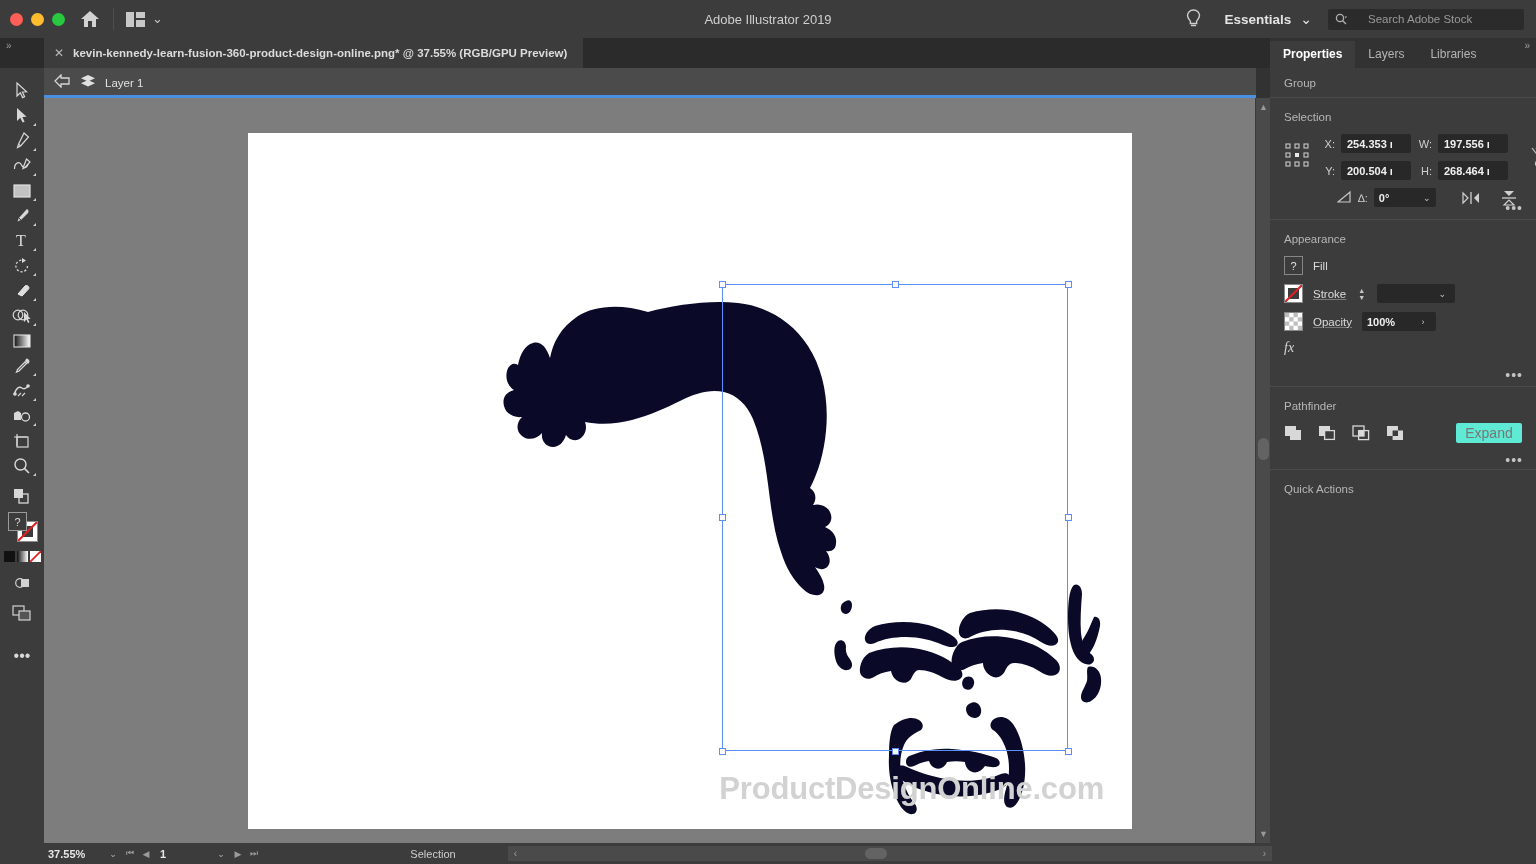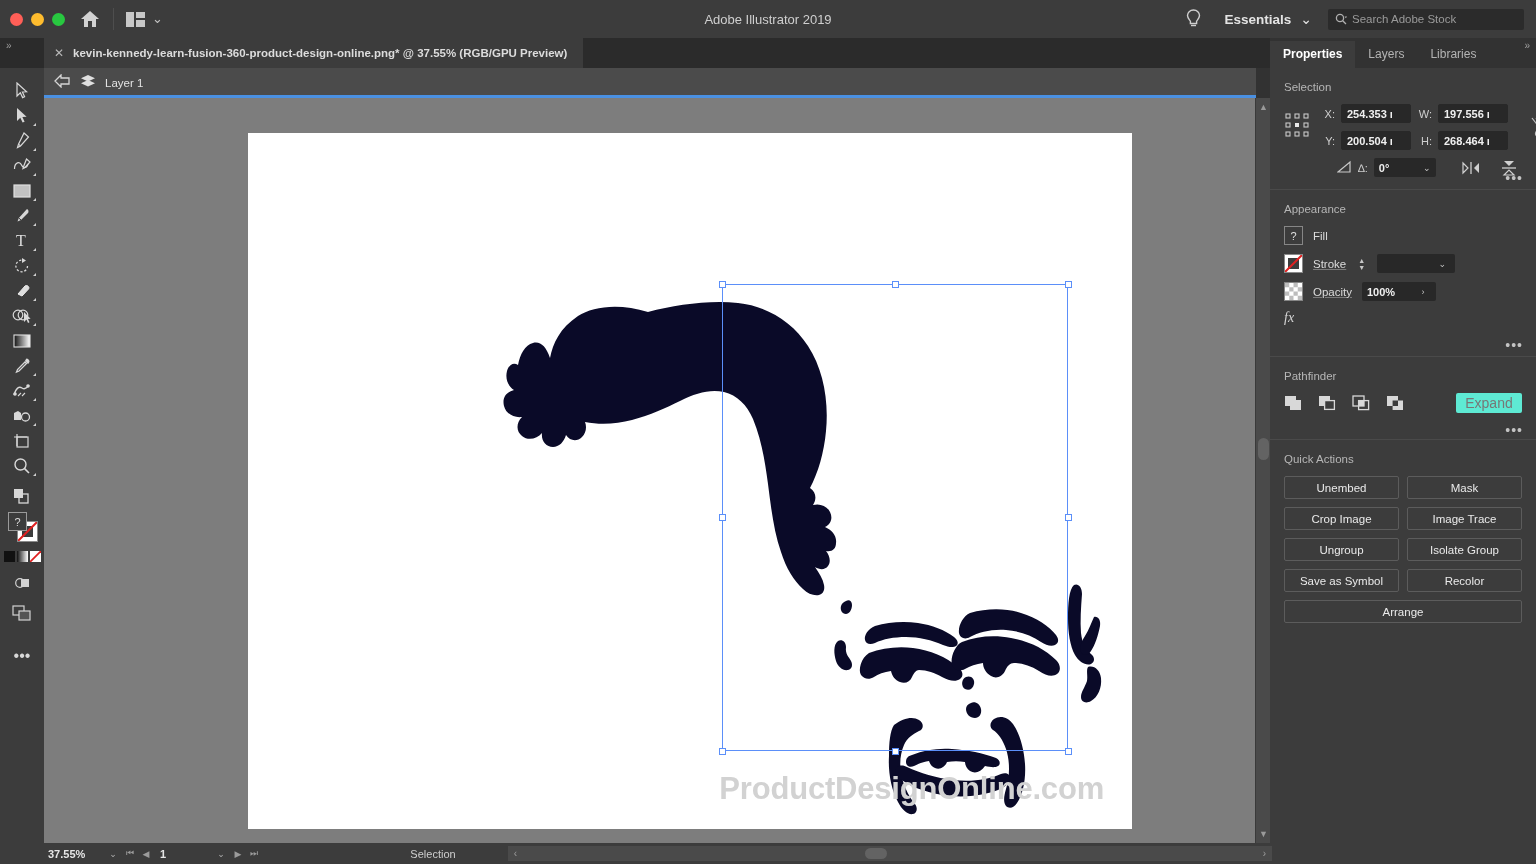--- a/index.html
+++ b/index.html
@@ -32,21 +32,21 @@
   .tb-right {
     margin-left: auto; display: flex; align-items: center; gap: 0; padding-right: 12px;
   }
   .bulb { width: 26px; height: 26px; display:flex; align-items:center; justify-content:center; margin-right: 18px;}
   .essentials {
     font-size: 13.5px; color: #e4e4e4; font-weight: bold;
     display: flex; align-items: center; gap: 9px; margin-right: 16px;
   }
   .stock-search {
     width: 196px; height: 21px; background: #2b2b2b; border-radius: 2px;
-    display: flex; align-items: center; padding: 0 7px; gap: 4px;
+    display: flex; align-items: center; padding: 0 7px; gap: 20px;
   }
   .stock-search span.txt { font-size: 11.5px; color: #9a9a9a; }
 
   
   .tabbar {
     position: absolute; left: 0; top: 38px; width: 1536px; height: 30px;
     background: #2b2b2b;
   }
   .doc-tab {
     position: absolute; left: 44px; top: 0; height: 30px;
@@ -609,20 +609,23 @@
 
   <div class="rpanel">
     <div class="rp-chevs">»</div>
 
     <div class="rp-tabs">
       <div class="rp-tab active">Properties</div>
       <div class="rp-tab">Layers</div>
       <div class="rp-tab">Libraries</div>
     </div>
 
+    <div class="rp-group-row">
+      <span class="rp-sect-label">Group</span>
+    </div>
 
     <div class="rp-block">
       <div class="rp-head">Selection</div>
       <div class="xform">
         <div class="refpt">
           <svg width="26" height="26" viewBox="0 0 26 26">
             <g fill="none" stroke="#c9c9c9" stroke-width="1.1">
               <rect x="2" y="2" width="4" height="4"></rect>
                 <rect x="11" y="2" width="4" height="4"></rect>
                 <rect x="20" y="2" width="4" height="4"></rect>
@@ -762,27 +765,16 @@
               <path d="M12 6.6 L17 6.6 L17 16 L6.6 16 L6.6 12 L12 12 Z" fill="#d8d8d8"></path>
             </svg>
         </span>
         <div class="expand-btn">Expand</div>
       </div>
       <div class="ellipsis" style="bottom:6px;">•••</div>
     </div>
 
     <div class="rp-block" style="border-bottom:none;">
       <div class="rp-head">Quick Actions</div>
-      <div class="qa-grid">
-        <div class="qa-btn">Unembed</div>
-        <div class="qa-btn">Mask</div>
-        <div class="qa-btn">Crop Image</div>
-        <div class="qa-btn">Image Trace</div>
-        <div class="qa-btn">Ungroup</div>
-        <div class="qa-btn">Isolate Group</div>
-        <div class="qa-btn">Save as Symbol</div>
-        <div class="qa-btn">Recolor</div>
-        <div class="qa-btn full">Arrange</div>
-      </div>
     </div>
   </div>
 
 </div>
 
 </body></html>

